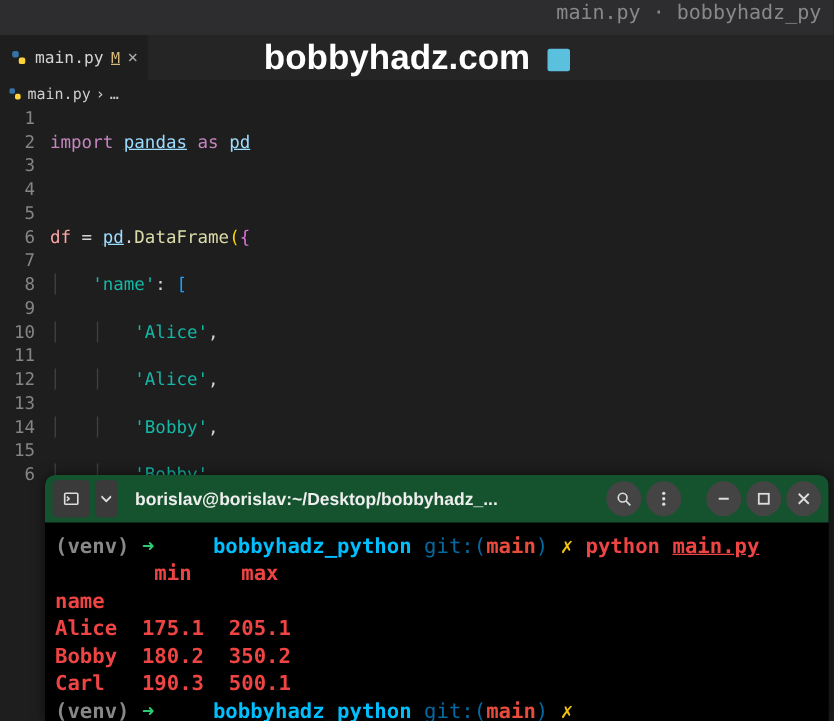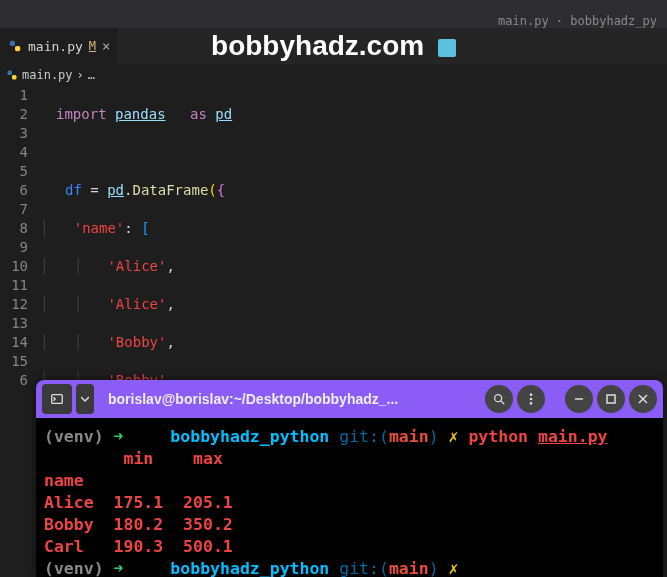--- a/index.html
+++ b/index.html
@@ -9,23 +9,23 @@
     background: #1e1e1e;
     font-family: 'Consolas', 'Monaco', monospace;
     color: #d4d4d4;
     overflow: hidden;
     position: relative;
   }
   .title-bar {
     height: 28px;
     background: #2d2d30;
     color: #888;
-    font-size: 12px;
-    display: flex;
-    align-items: flex-end;
+    font-size: 16px;
+    display: flex;
+    align-items: flex-start;
     justify-content: flex-end;
     padding-right: 10px;
   }
   .overlay-title {
     position: absolute;
     top: 30px;
     left: 0;
     right: 0;
     text-align: center;
     font-size: 28px;
@@ -84,45 +84,45 @@
     color: #858585;
     padding-right: 12px;
     user-select: none;
   }
   .code {
     flex: 1;
     white-space: pre;
   }
   .guide { color: #404040; }
   .line { height: 19px; }
-  .kw { color: #c586c0; margin-left: 16px; }
+  .kw { color: #c586c0; }
   .mod { color: #9cdcfe; text-decoration: underline; }
   .fn { color: #dcdcaa; }
-  .var { color: #3b82f6; margin-left: 25px; }
-  .str { color: #ef4444; }
+  .var { color: #fca5a5; }
+  .str { color: #14b8a6; }
   .num { color: #b5cea8; }
   .op { color: #d4d4d4; }
   .pn { color: #ffd700; }
   .pn2 { color: #da70d6; }
   .pn3 { color: #179fff; }
 
   .terminal {
     position: absolute;
     left: 36px;
     right: 4px;
     top: 380px;
     bottom: 0;
     background: #000;
     border-radius: 8px 8px 0 0;
     box-shadow: 0 0 10px rgba(0,0,0,0.6);
     overflow: hidden;
   }
   .term-header {
     height: 38px;
-    background: #8b5cf6;
+    background: #14532d;
     display: flex;
     align-items: center;
     padding: 0 6px;
     gap: 4px;
   }
   .term-btn {
     width: 30px;
     height: 30px;
     background: #3a3a3a;
     border-radius: 4px;

